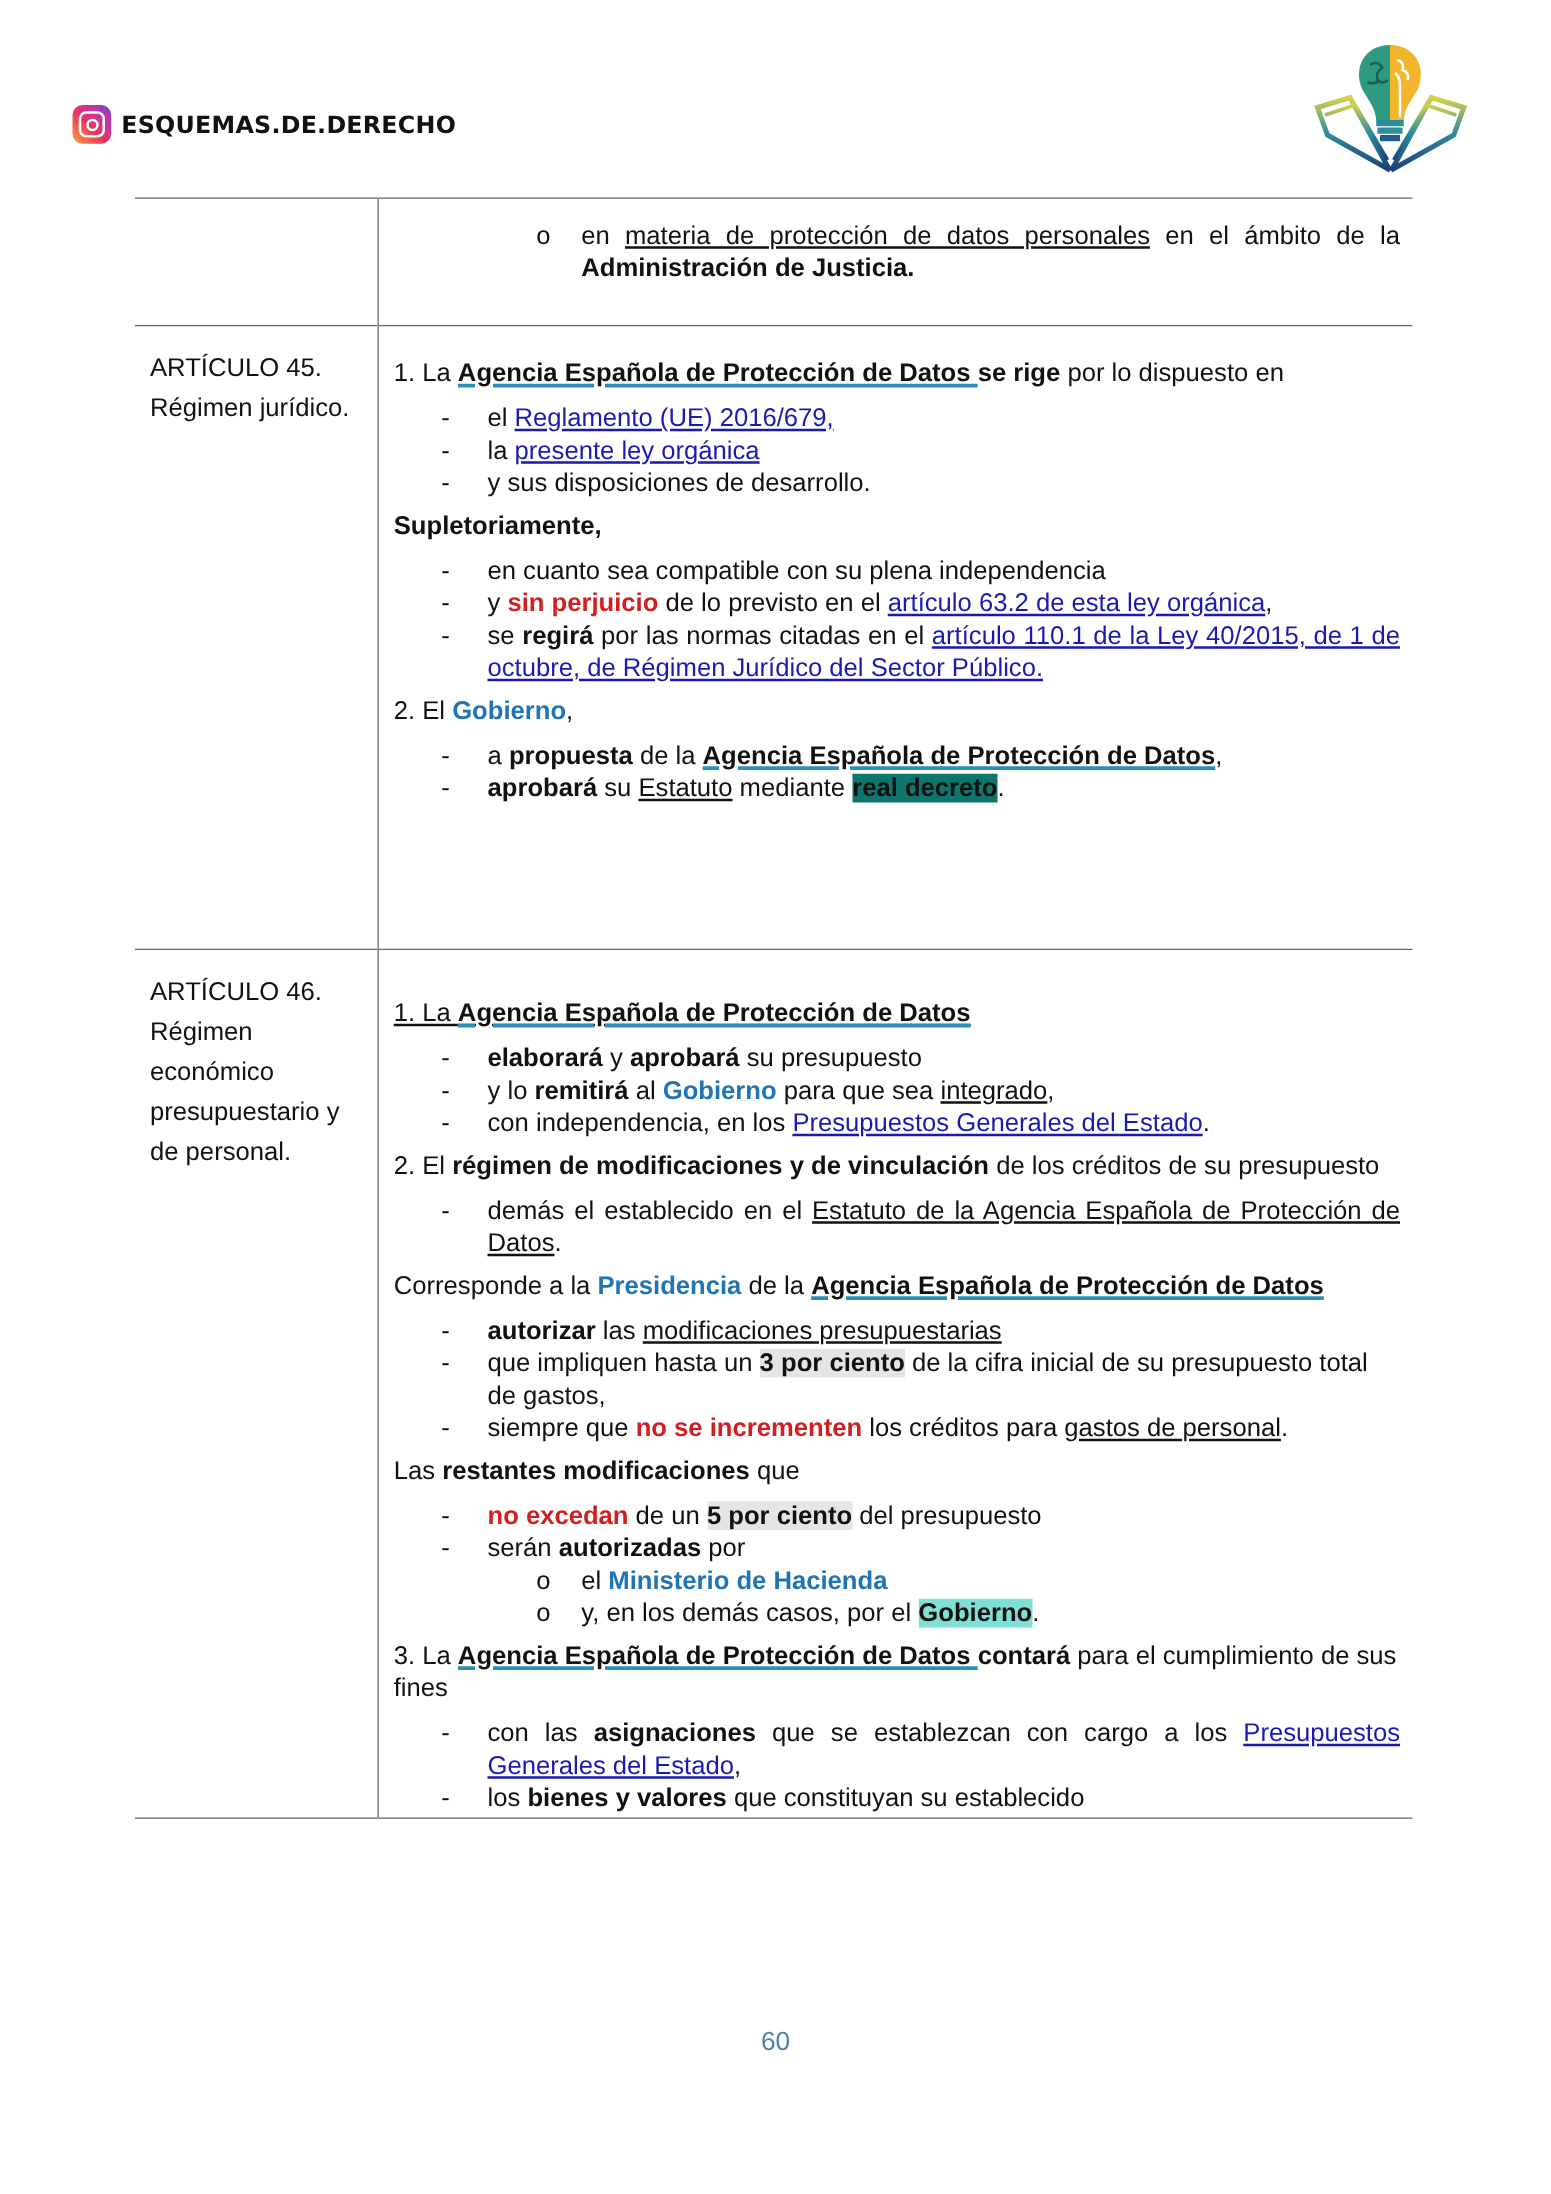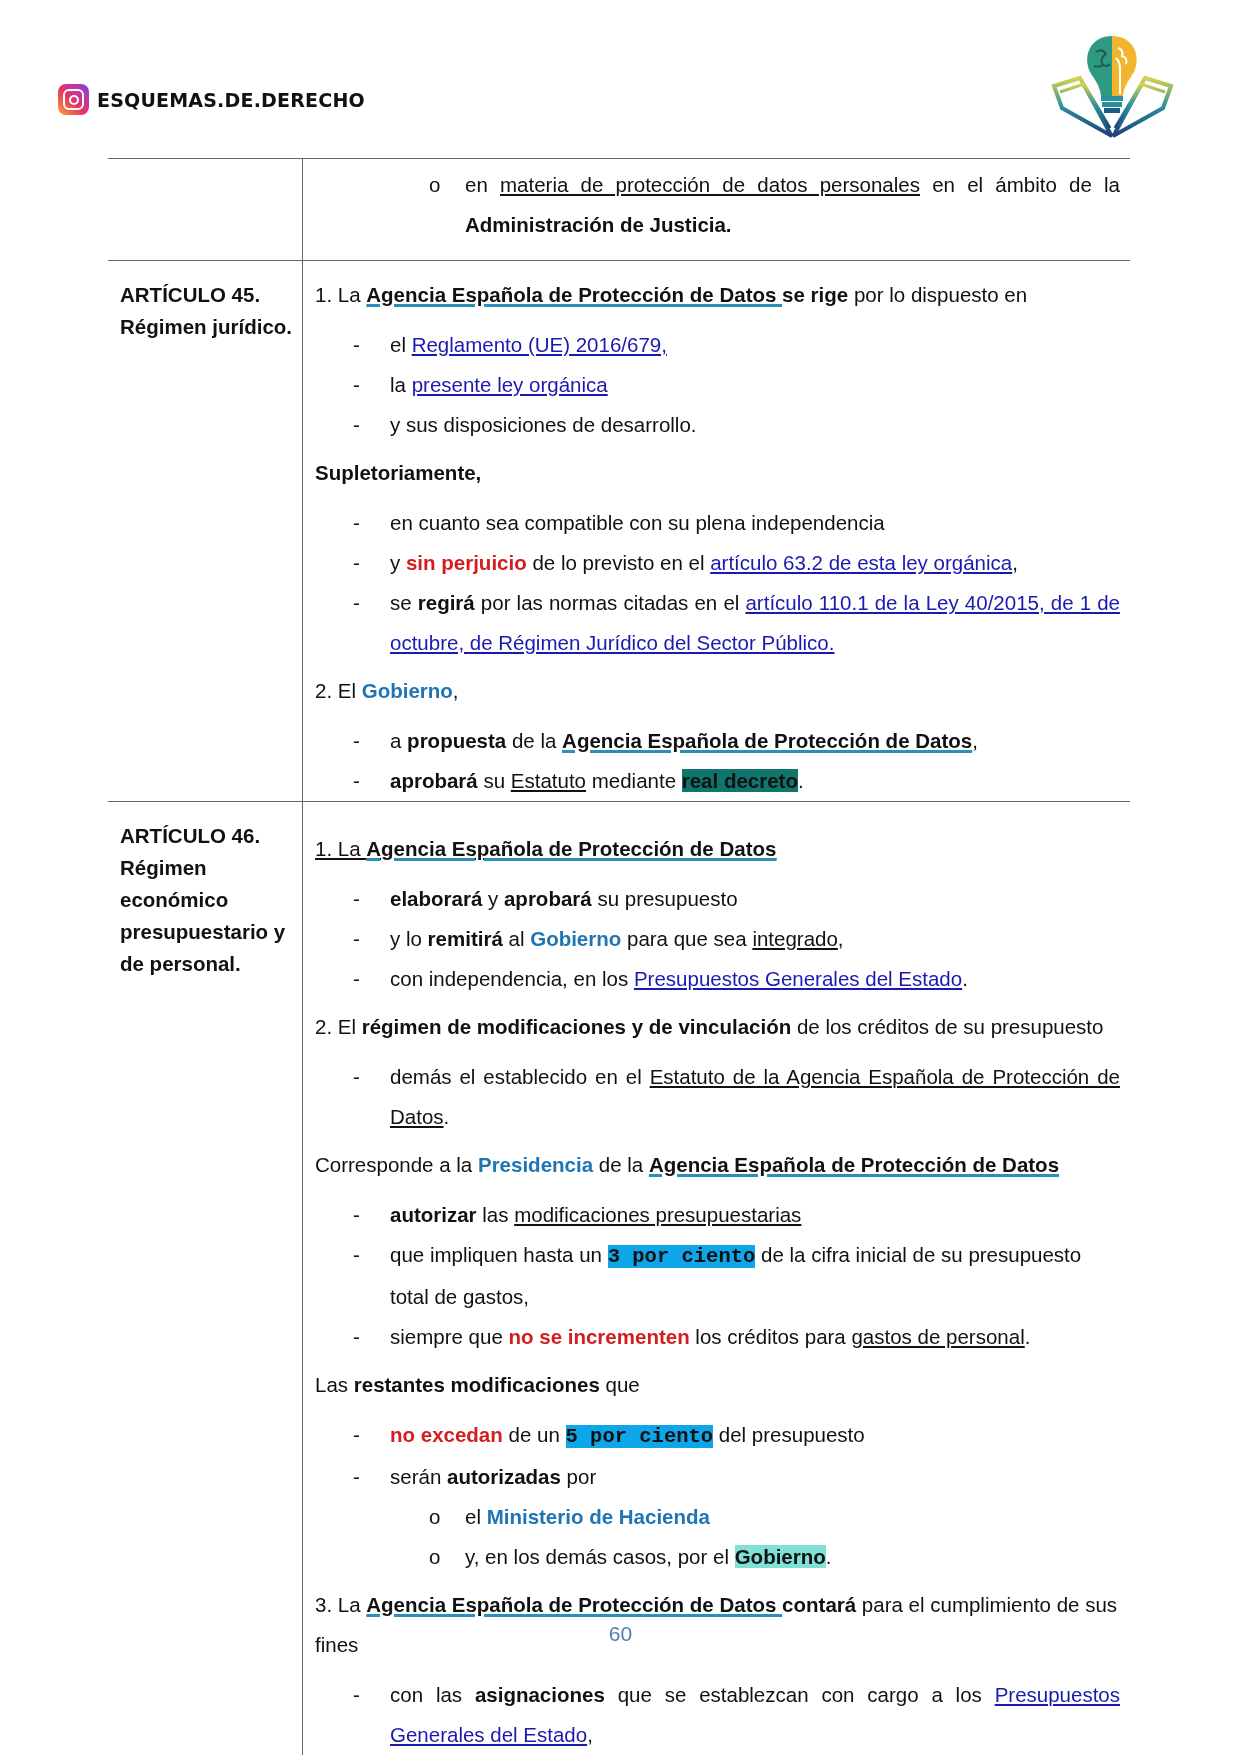--- a/index.html
+++ b/index.html
@@ -8,38 +8,38 @@
   .ig-icon { width:31px; height:31px; border-radius:8px; background:linear-gradient(45deg,#f9a23a 0%,#e7355f 45%,#c237a4 70%,#7b3fd0 100%); position:relative; }
   .ig-icon::before { content:""; position:absolute; left:5px; top:5px; width:17px; height:17px; border:2.5px solid #fff; border-radius:6px; }
   .ig-icon::after { content:""; position:absolute; left:11px; top:11px; width:6px; height:6px; border:2.5px solid #fff; border-radius:50%; }
   .brand-text { font-family:"DejaVu Sans", sans-serif; font-weight:bold; font-size:19px; letter-spacing:0.2px; color:#111; }
   .logo { position:absolute; left:1050px; top:28px; width:125px; height:115px; }
 
   table.doc { position:absolute; left:108px; top:158px; width:1022px; border-collapse:collapse; font-size:20.5px; }
   table.doc td { vertical-align:top; }
   table.doc tr { border-top:1.5px solid #666; }
   table.doc tr:last-child { border-bottom:1.5px solid #666; }
-  td.col-left { width:182px; padding:18px 0 0 12px; border-right:1.5px solid #666; font-weight:bold; line-height:32px; }
-  td.col-right { padding:6px 10px 0 12px; line-height:40px; }
+  td.col-left { width:182px; padding:18px 0 0 12px; border-right:1.5px solid #666; font-weight:normal; line-height:32px; }
+  td.col-right { padding:17px 10px 0 12px; line-height:26px; }
   .para { margin:8px 0 10px 0; }
   .list { margin:0; padding:0; list-style:none; }
   .list li { position:relative; padding-left:75px; text-align:justify; }
   .list li::before { content:"-"; position:absolute; left:38px; top:0; }
   .sub { margin:0; padding:0; list-style:none; }
   .sub li { position:relative; padding-left:150px; }
   .sub li::before { content:"o"; position:absolute; left:114px; font-weight:normal; }
   .sub li.sub-item::before { content:"o"; }
   b { font-weight:bold; }
   .u { text-decoration:underline; }
   .agency { text-decoration:underline; text-decoration-color:#2b8fb8; text-decoration-thickness:2.5px; font-weight:bold; }
   .link { color:#1a1ab0; text-decoration:underline; }
   .red { color:#d21e1e; font-weight:bold; }
   .blue { color:#1f74b4; font-weight:bold; }
   .hl-orange { background:#0f766e; font-weight:bold; }
-  .hl-green { background:#0ea5e9; font-weight:bold;font-family:Liberation Mono, monospace; }
+  .hl-green { background:#e5e5e5; font-weight:bold; }
   .hl-teal { background:#7fe0d6; font-weight:bold; }
   .page-number { position:absolute; left:0; width:1241px; top:1622px; text-align:center; color:#4f7fae; font-size:21px; }
 </style>
 </head>
 <body>
 
 <div class="header-brand">
   <span class="ig-icon"></span>
   <span class="brand-text">ESQUEMAS.DE.DERECHO</span>
 </div>

